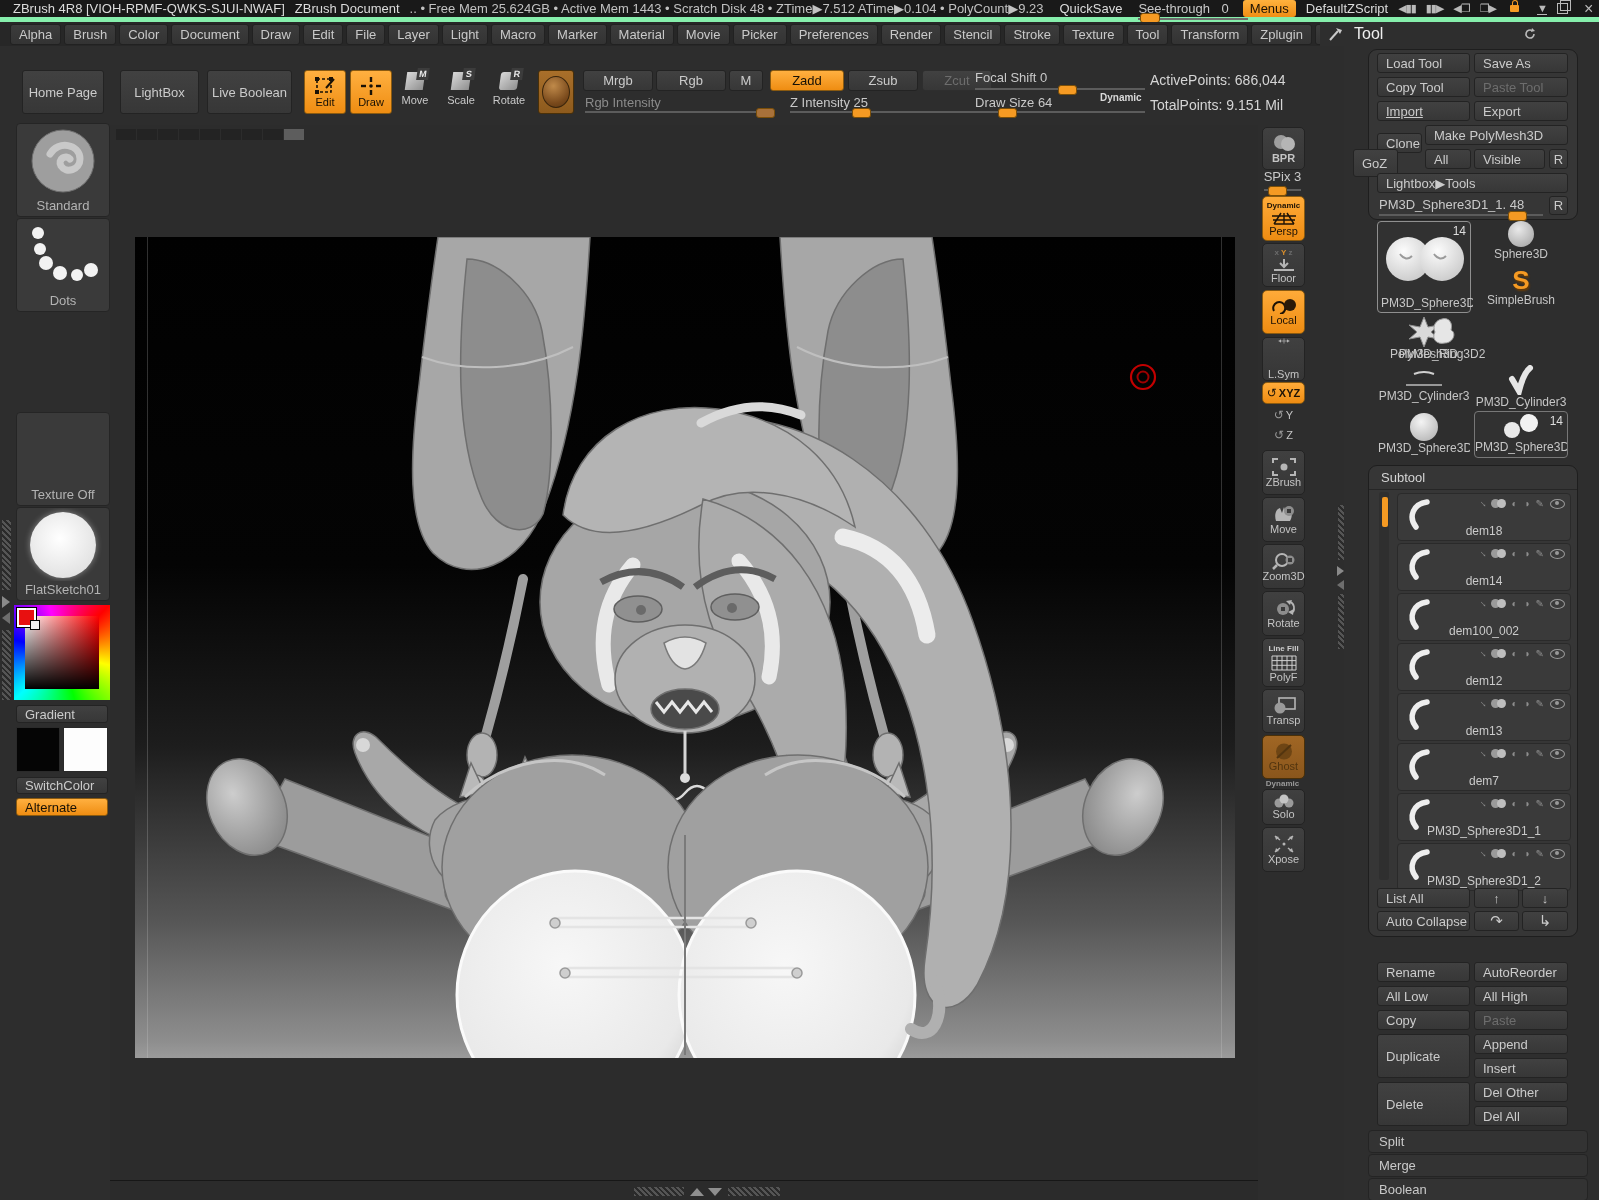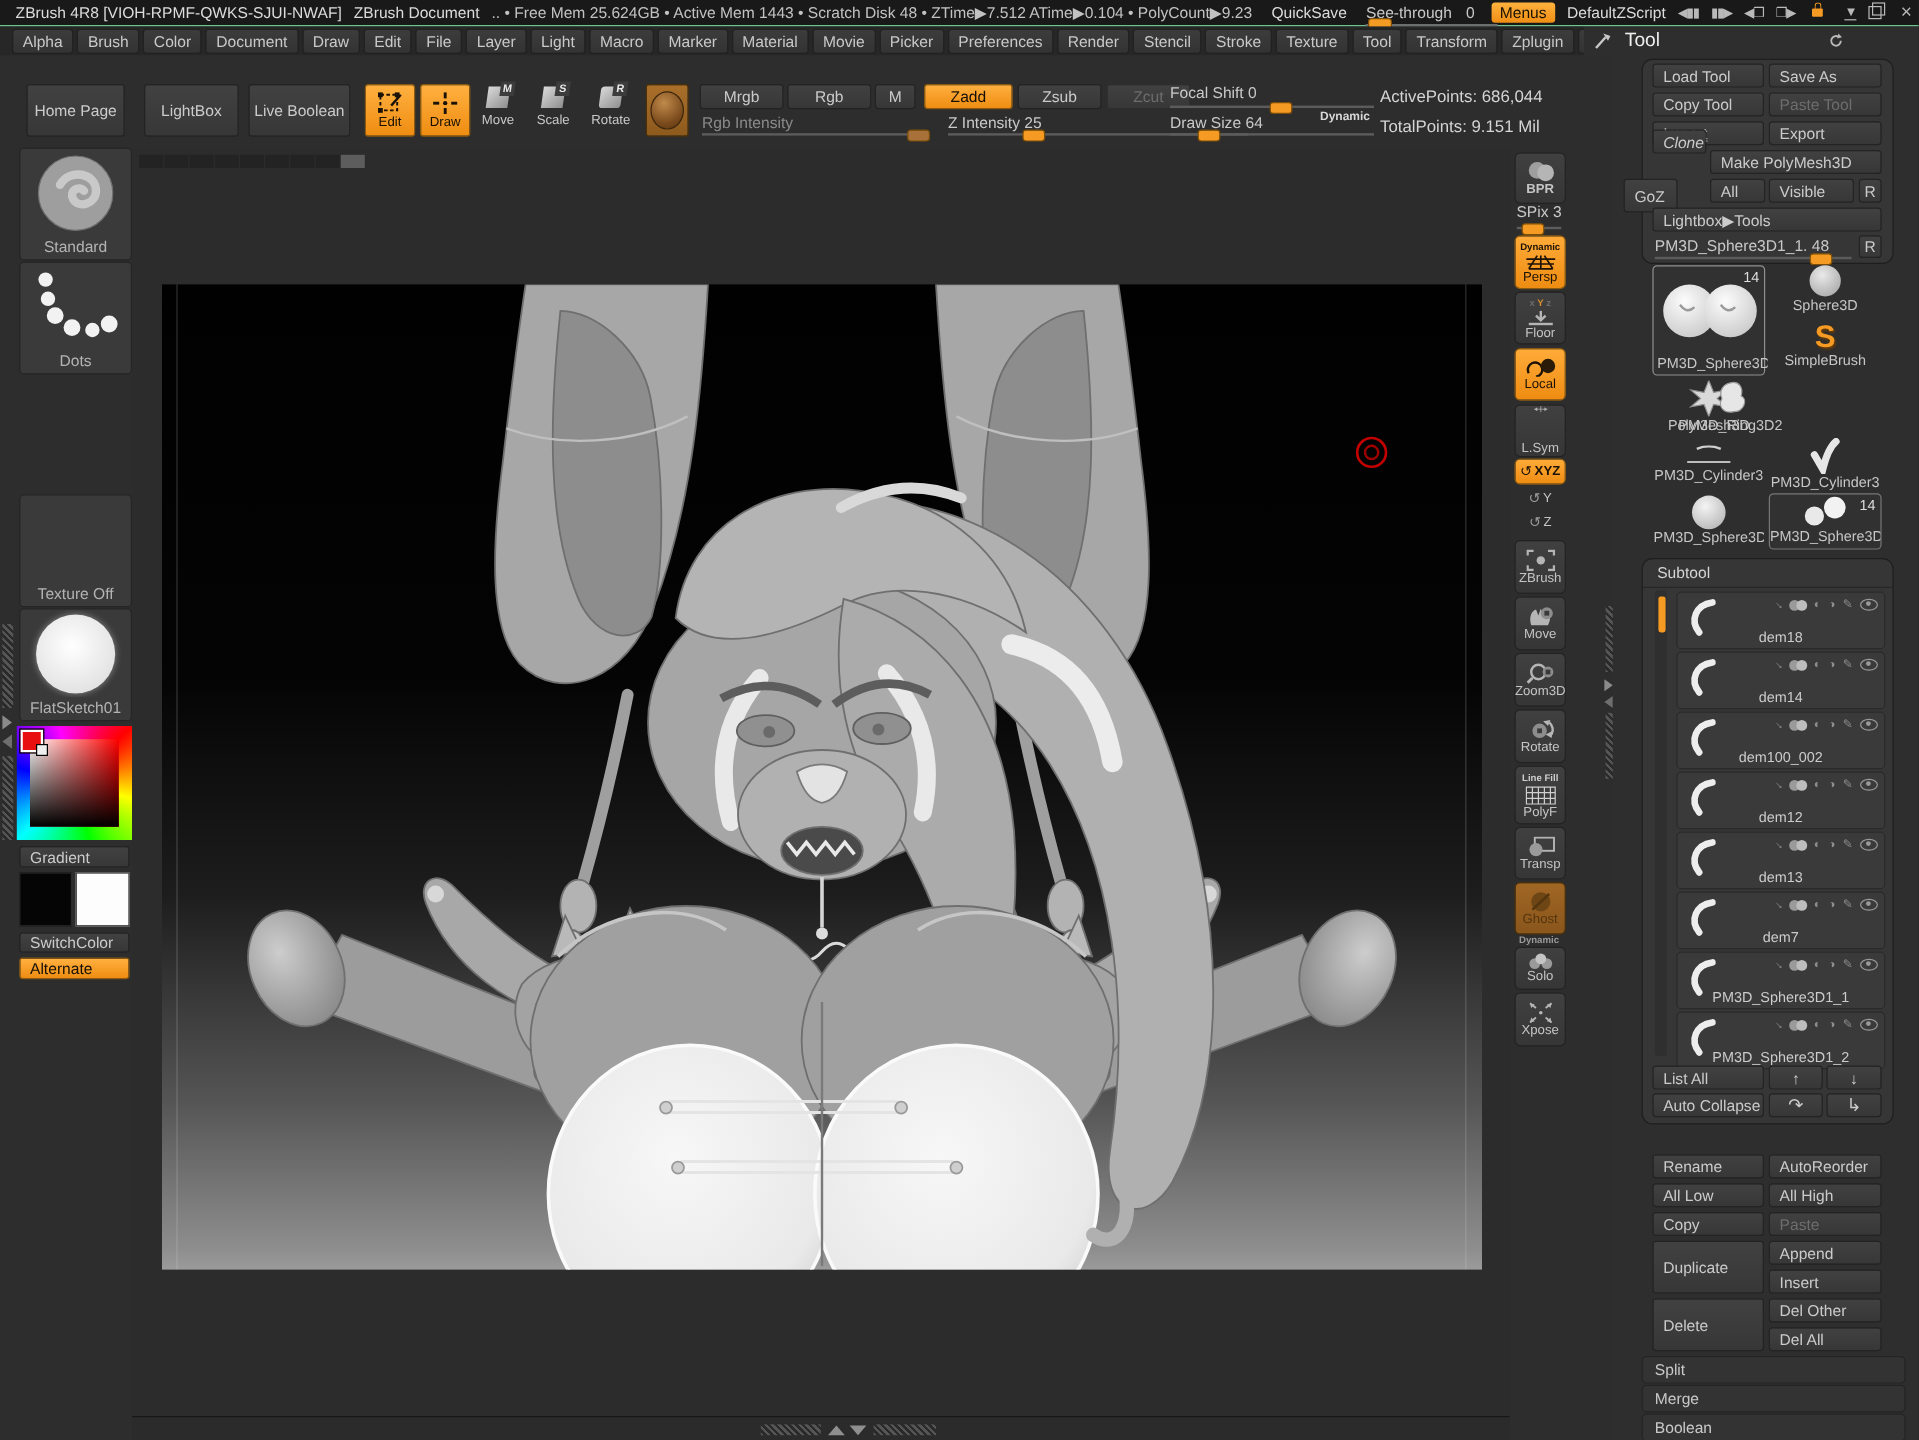--- a/index.html
+++ b/index.html
@@ -1,20 +1,20 @@
 <!DOCTYPE html>
 <html><head>
 <meta charset="utf-8">
 <style>
   html,body{margin:0;padding:0;background:#1a1a1a;}
   #app{position:relative;width:1599px;height:1200px;background:#2d2d2d;overflow:hidden;
        font-family:"Liberation Sans",sans-serif;color:#c9c9c9;font-size:13px;}
   .abs{position:absolute;box-sizing:border-box;}
   
-  .titlebar{left:0;top:0;width:1599px;height:22px;background:#191919;border-bottom:1px solid #86efac;
+  .titlebar{left:0;top:0;width:1599px;height:22px;background:#191919;border-bottom:5px solid #86efac;
             display:flex;align-items:center;white-space:nowrap;}
   .tb-txt{margin-left:10px;color:#dcdcdc;font-size:13px;}
   .tb-dim{color:#c2c2c2;}
   .menus-btn{background:linear-gradient(#ffb23e,#f08e14);color:#1a1205;border-radius:3px;
              padding:1px 7px;margin-left:14px;font-size:13px;}
   .win-ico{display:inline-flex;align-items:center;justify-content:center;color:#b9b9b9;
            font-size:11px;margin-left:10px;letter-spacing:-1px;}
   .seethru{position:relative;margin-left:16px;}
   .seethru .track{position:absolute;left:0;bottom:-4px;width:110px;height:2px;background:#6e6e6e;}
   .seethru .knob{position:absolute;left:2px;bottom:-7px;width:18px;height:8px;background:#f59a23;
@@ -542,21 +542,21 @@
 
   <div class="abs toolpanel"></div>
   <div class="panelbox" style="left:1368px;top:49px;width:208px;height:169px;"></div>
 
   <div class="btn left" style="left:1377px;top:53px;width:93px;height:20px;">Load Tool</div>
   <div class="btn left" style="left:1474px;top:53px;width:94px;height:20px;">Save As</div>
   <div class="btn left" style="left:1377px;top:77px;width:93px;height:20px;">Copy Tool</div>
   <div class="btn left dis" style="left:1474px;top:77px;width:94px;height:20px;">Paste Tool</div>
   <div class="btn left" style="left:1377px;top:101px;width:93px;height:20px;text-decoration:underline;">Import</div>
   <div class="btn left" style="left:1474px;top:101px;width:94px;height:20px;">Export</div>
-  <div class="btn left" style="left:1377px;top:108px;width:45px;height:20px;font-style:italic;">Clone</div>
+  <div class="btn left" style="left:1377px;top:133px;width:45px;height:20px;">Clone</div>
   <div class="btn left" style="left:1425px;top:125px;width:143px;height:20px;">Make PolyMesh3D</div>
   <div class="btn left" style="left:1353px;top:149px;width:45px;height:28px;text-align:right;">GoZ</div>
   <div class="btn left" style="left:1425px;top:149px;width:46px;height:20px;">All</div>
   <div class="btn left" style="left:1474px;top:149px;width:71px;height:20px;">Visible</div>
   <div class="btn" style="left:1549px;top:149px;width:19px;height:20px;">R</div>
   <div class="btn left" style="left:1377px;top:173px;width:191px;height:20px;">Lightbox▶Tools</div>
   <span class="lbl" style="left:1379px;top:197px;"><span>PM3D_Sphere3D1_1.</span> <span>48</span></span>
   <span class="track" style="left:1379px;top:214px;width:164px;"></span>
   <span class="knob" style="left:1508px;top:211px;"></span>
   <div class="btn" style="left:1549px;top:196px;width:19px;height:19px;">R</div>

